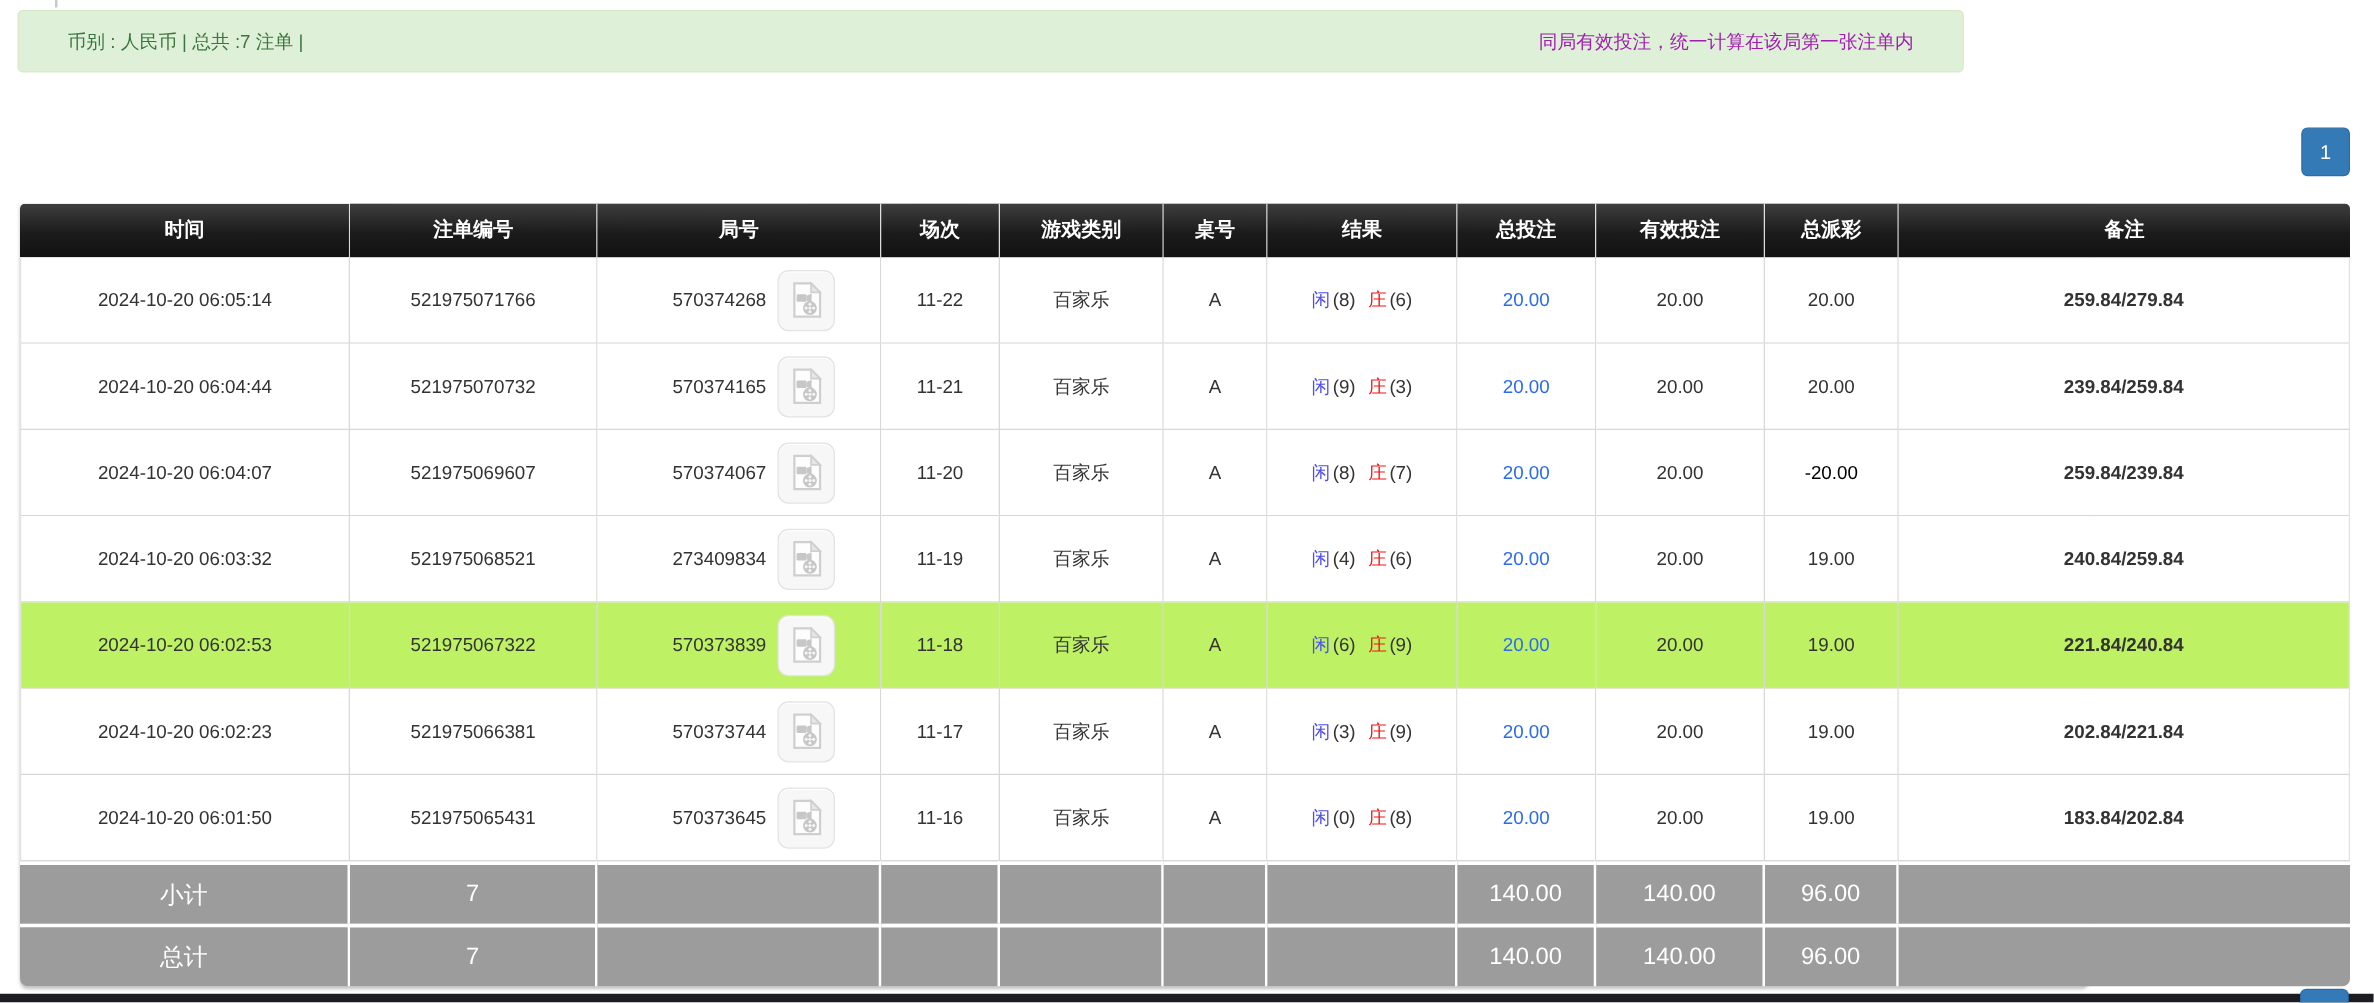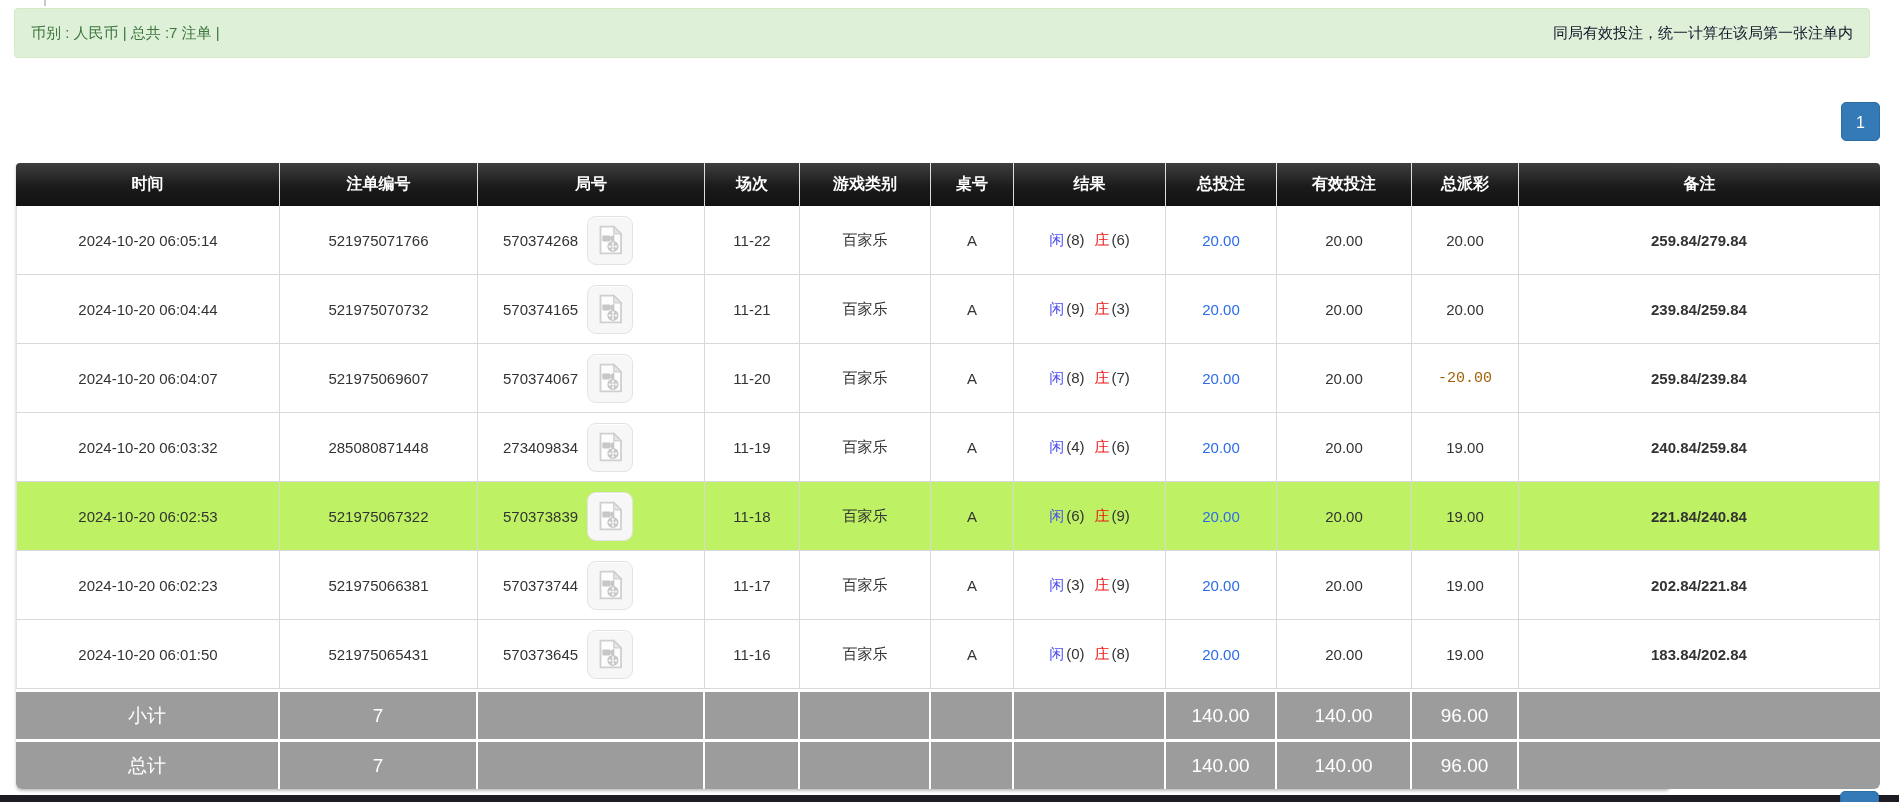--- a/index.html
+++ b/index.html
@@ -7,27 +7,27 @@
     width:1899px;height:802px;position:relative;overflow:hidden;
     background:#ffffff;
     font-family:"Liberation Sans","DejaVu Sans",sans-serif;
     color:#333;
   }
   
   .edge-artifact{position:absolute;left:44px;top:0;width:2px;height:6px;background:#c9c9c9;}
 
   
   .alert{
-    position:absolute;left:14px;top:8px;width:1856px;height:50px;
+    position:absolute;left:14px;top:8px;width:1557px;height:50px;
     box-sizing:border-box;background:#dff0d8;border:1px solid #d6e9c6;border-radius:4px;
     display:flex;align-items:center;justify-content:space-between;
-    padding:0 16px;font-size:15px;
+    padding:0 39px;font-size:15px;
   }
   .alert .left{color:#3c763d;}
-  .alert .right{color:#0f172a;}
+  .alert .right{color:#a21caf;}
 
   
   .chip{
     position:absolute;width:39px;height:39px;line-height:39px;text-align:center;
     background:#337ab7;border:1px solid #2e6da4;border-radius:5px;
     color:#fff;font-size:16px;box-sizing:border-box;cursor:pointer;
   }
   .chip-top{top:102px;right:19px;}
   .chip-bottom{top:791px;right:20px;}
 
@@ -50,26 +50,26 @@
   tbody td{
     height:66px;background:#fff;text-align:center;font-size:15px;color:#333;
     border-right:1px solid #d8d8d8;border-bottom:1px solid #d8d8d8;
   }
   tbody td:first-child{border-left:1px solid #e2e2e2;margin-left:44px;}
   tbody td:last-child{border-right:1px solid #e2e2e2;font-weight:bold;}
   tbody tr.highlight td{background:#bef264;}
   .blue{color:#4d4df0;}
   .red{color:#ef1515;}
   .amount-link{color:#2b6cec;cursor:pointer;text-decoration:none;}
-  .neg{color:#a16207;font-family:Liberation Mono, monospace;}
+  .neg{color:#000000;}
   .result-cell span{margin:0 1px;}
   .result-gap{display:inline-block;width:6px;}
 
   
-  .round-cell-inner{display:flex;align-items:center;justify-content:flex-start;gap:9px;padding-left:24px;}
+  .round-cell-inner{display:flex;align-items:center;justify-content:center;gap:9px;padding-left:24px;}
   .video-btn{
     width:44px;height:47px;background:#f7f7f7;border:1px solid #e3e3e3;border-radius:9px;
     display:inline-flex;align-items:center;justify-content:center;cursor:pointer;
     box-shadow:inset 0 1px 0 rgba(255,255,255,.9);
   }
   .video-btn svg{display:block;}
 
   
   tfoot td{
     height:45px;background:#9c9c9c;color:#fff;text-align:center;font-size:19px;
@@ -216,21 +216,21 @@
     <td class="result-cell">
       <span class="blue">闲</span><span>(8)</span><span class="result-gap"></span><span class="red">庄</span><span>(7)</span>
     </td>
     <td><span class="amount-link">20.00</span></td>
     <td>20.00</td>
     <td class="neg">-20.00</td>
     <td>259.84/239.84</td>
   </tr>
         <tr>
     <td>2024-10-20 06:03:32</td>
-    <td>285080871448</td>
+    <td>521975068521</td>
     <td>
       <span class="round-cell-inner">
         <span>273409834</span>
         <span class="video-btn">
           <svg width="27" height="30" viewBox="0 0 24 27" xmlns="http://www.w3.org/2000/svg">
             <path d="M3 1.5 h12 l6.5 6.5 v17.5 h-18.5 z" fill="#fdfdfd" stroke="#cfcfcf" stroke-width="1.6"></path>
             <path d="M15 1.5 l6.5 6.5 h-6.5 z" fill="#e6e6e6" stroke="#cfcfcf" stroke-width="1.2"></path>
             <rect x="4.6" y="9.4" width="7.2" height="5.4" rx="1" fill="#c7c7c7"></rect>
             <path d="M11.8 10.4 L15.4 8.8 v6.6 L11.8 13.8 z" fill="#c7c7c7"></path>
             <circle cx="14.2" cy="19.3" r="5" fill="#c7c7c7"></circle>

